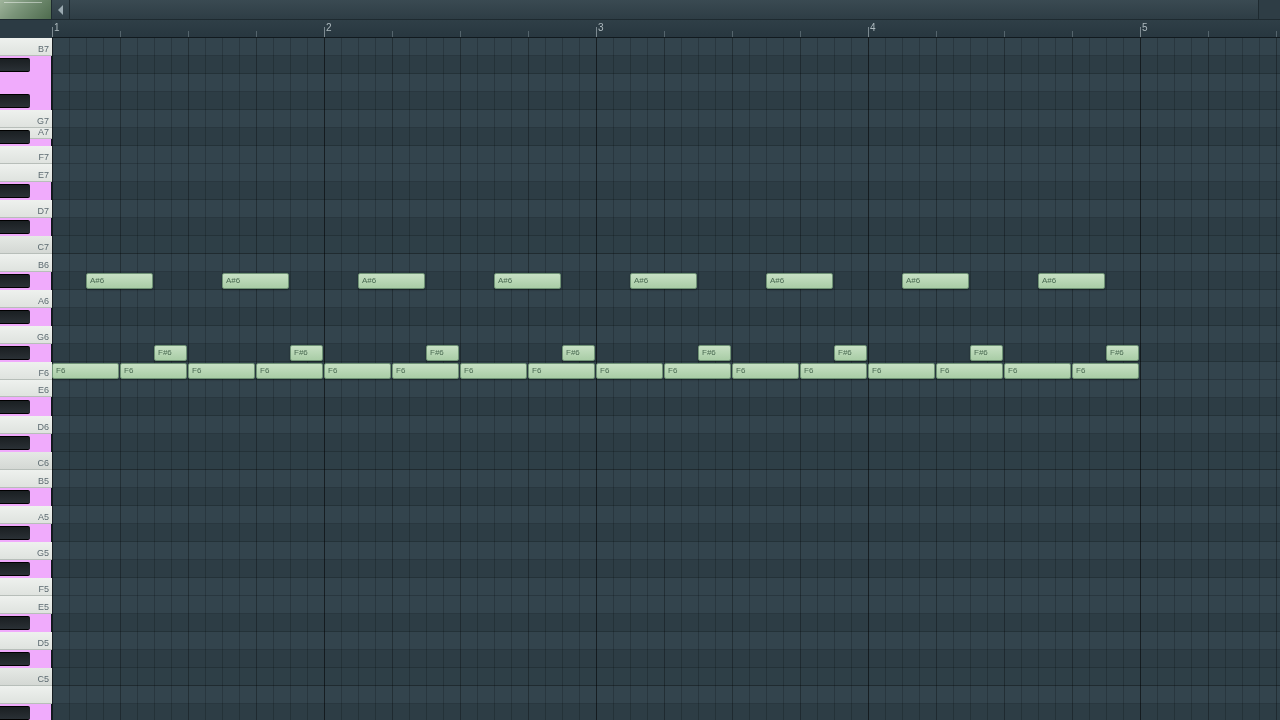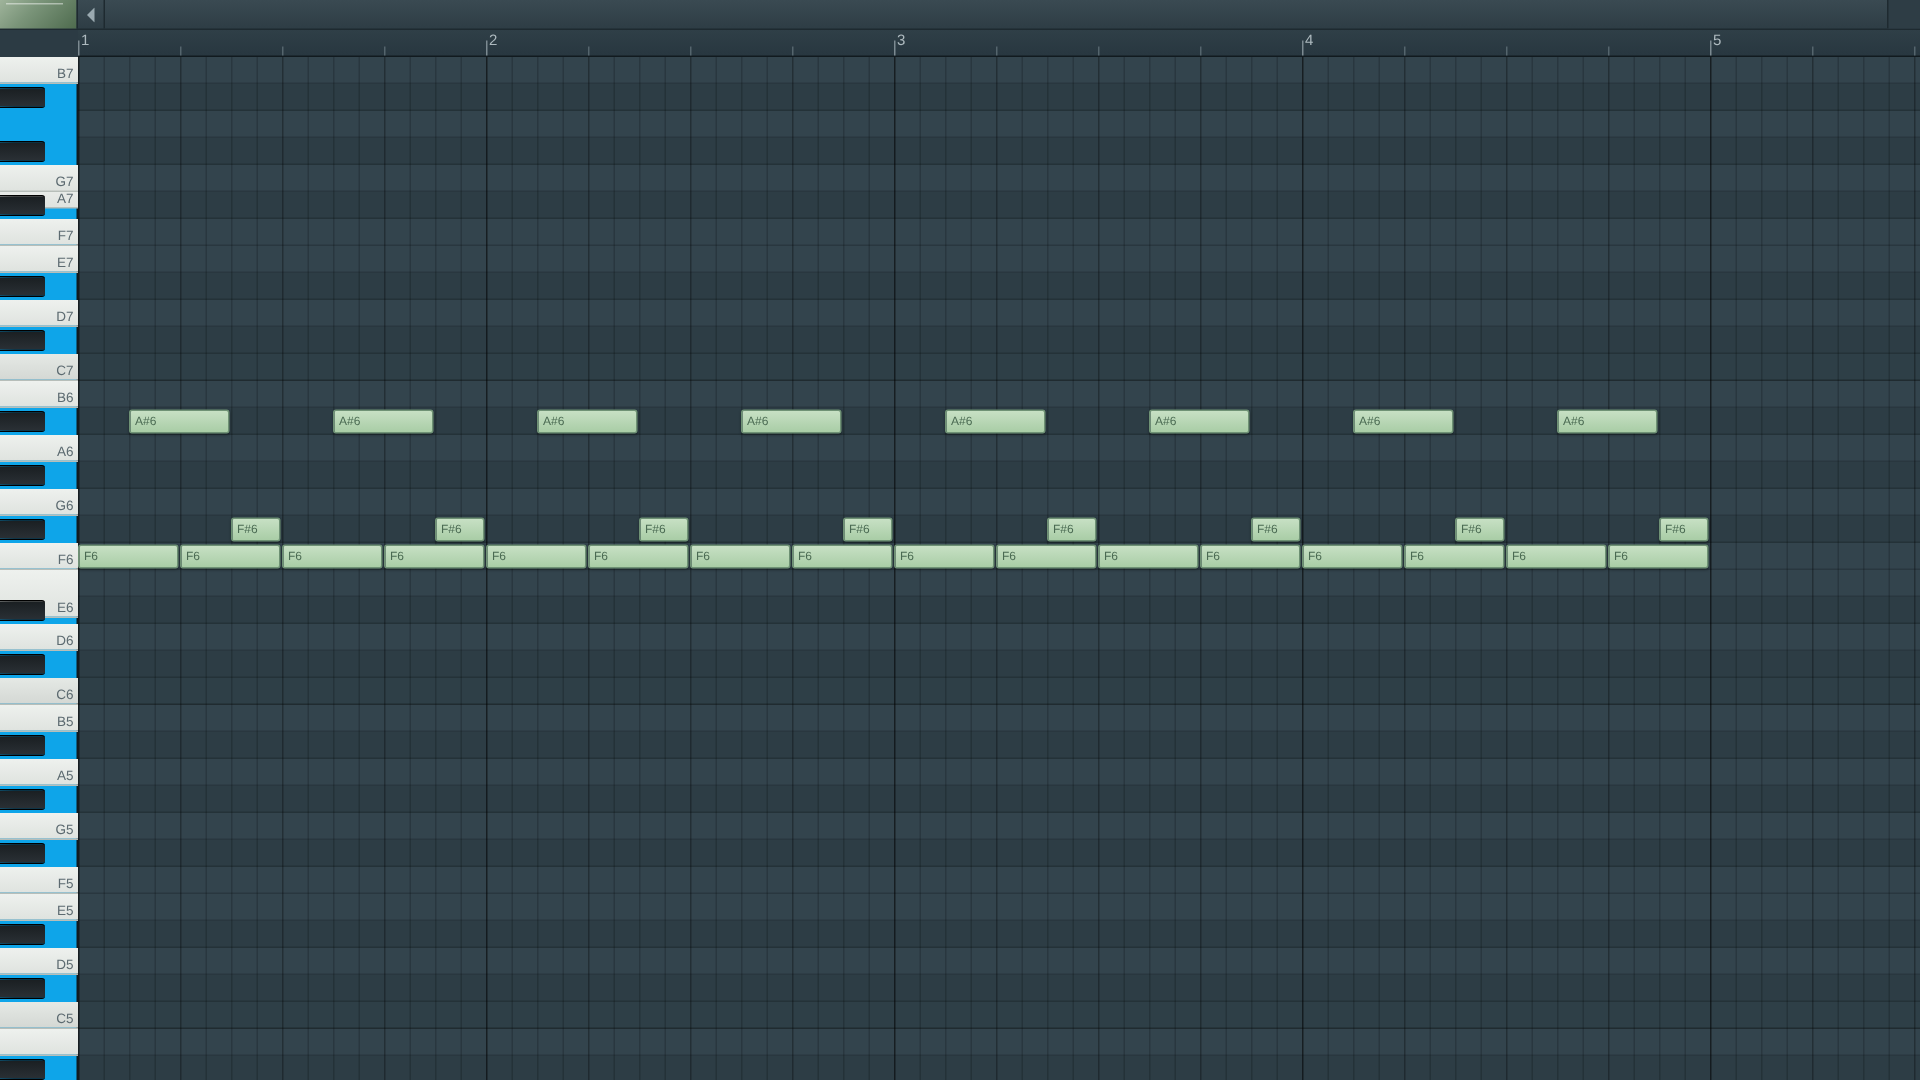--- a/index.html
+++ b/index.html
@@ -23,21 +23,21 @@
   
   .ruler { position:absolute; left:52px; top:20px; right:0; height:18px;
            background:linear-gradient(#2f3f47,#283740); border-bottom:1px solid #111a1f;
            color:#aebabf; font-size:10px; }
   .ruler .bar-num { position:absolute; top:2px; }
   .ruler .tick    { position:absolute; bottom:0; width:1px; height:6px; background:#55656d;}
   .ruler .tick.big{ height:10px; background:#7c8a91;}
 
   
   .piano { position:absolute; left:0; top:38px; width:52px; bottom:0;
-           background:#0ea5e9; border-right:1px solid #111a1f; }
+           background:#f0abfc; border-right:1px solid #111a1f; }
   .whitekey { position:absolute; left:0; width:52px; border-bottom:1px solid #b7beb9;
               background:linear-gradient(#eef1ee,#dfe3df); }
   .whitekey.c { background:linear-gradient(#e5e9e5,#d4d8d4); }
   .blackkey { position:absolute; left:0; width:30px; height:14px;
               background:linear-gradient(#1a1f22,#2a3035); border-radius:0 2px 2px 0;
               border-top:1px solid #000; border-bottom:1px solid #000;}
   .keylabel { position:absolute; right:3px; bottom:1px; font-size:9px; color:#5c6a70; }
 
   
   .grid { position:absolute; left:52px; top:38px; right:0; bottom:0; overflow:hidden;}
@@ -137,21 +137,21 @@
         <span class="keylabel">A6</span>
       </div>
       <div class="blackkey" style="top: 272px;"></div>
       <div class="whitekey" style="top: 288px; height: 18px;">
         <span class="keylabel">G6</span>
       </div>
       <div class="blackkey" style="top: 308px;"></div>
       <div class="whitekey" style="top: 324px; height: 18px;">
         <span class="keylabel">F6</span>
       </div>
-      <div class="whitekey" style="top: 342px; height: 32px; text-decoration: underline;">
+      <div class="whitekey" style="top: 342px; height: 17px; text-decoration: underline;">
         <span class="keylabel">E6</span>
       </div>
       <div class="blackkey" style="top: 362px;"></div>
       <div class="whitekey" style="top: 378px; height: 18px;">
         <span class="keylabel">D6</span>
       </div>
       <div class="blackkey" style="top: 398px;"></div>
       <div class="whitekey c" style="top: 414px; height: 18px;">
         <span class="keylabel">C6</span>
       </div>

